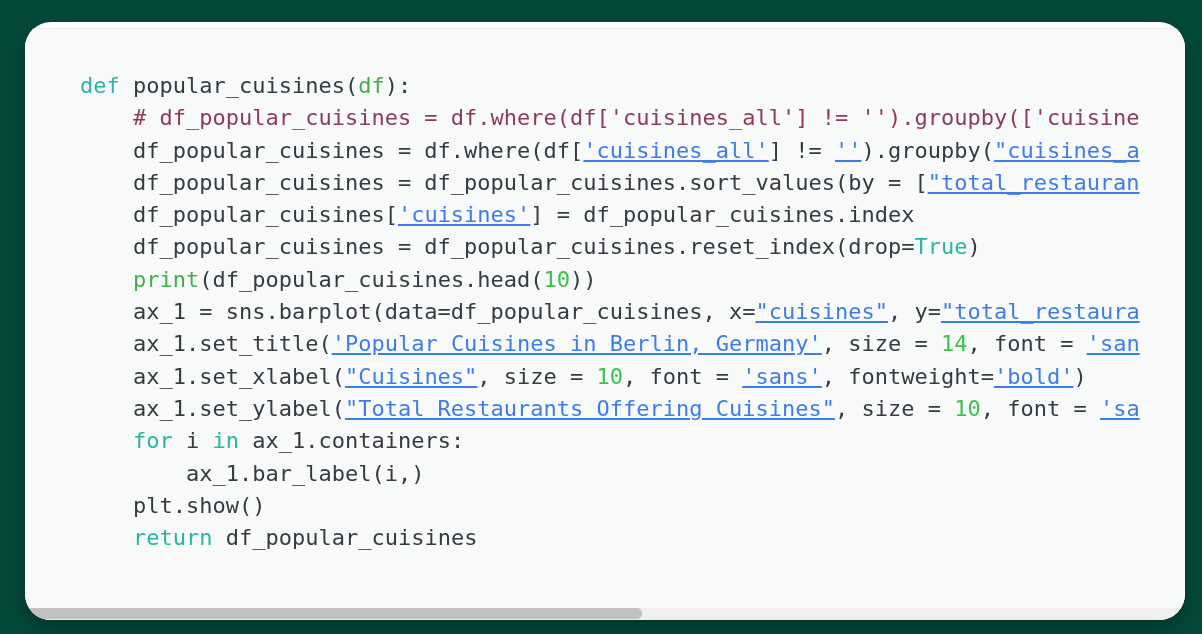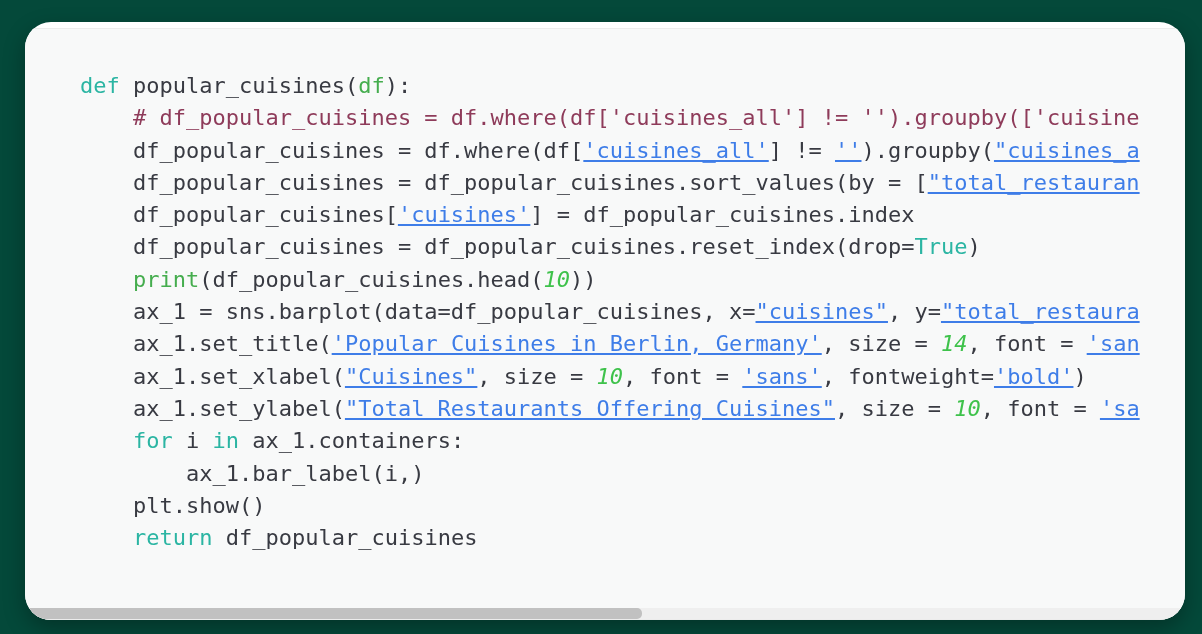--- a/index.html
+++ b/index.html
@@ -60,21 +60,21 @@
     font-size: 22px;
     line-height: 32.3px;
     color: var(--token-default);
     white-space: pre;
   }
   .code-line { white-space: pre; }
   .tok-plain { color: var(--token-default); }
   .tok-kw    { color: var(--token-keyword); }
   .tok-str   { color: var(--token-string); text-decoration: underline; }
   .tok-com   { color: var(--token-comment); }
-  .tok-num   { color: var(--token-number); font-style: italic; }
+  .tok-num   { color: var(--token-number); }
   .tok-green { color: var(--token-green); }
   .h-scrollbar {
     position: absolute;
     left: 0;
     bottom: 0;
     width: 100%;
     height: 11px;
     background: var(--scrollbar-track);
   }
   .h-scrollbar .thumb {

